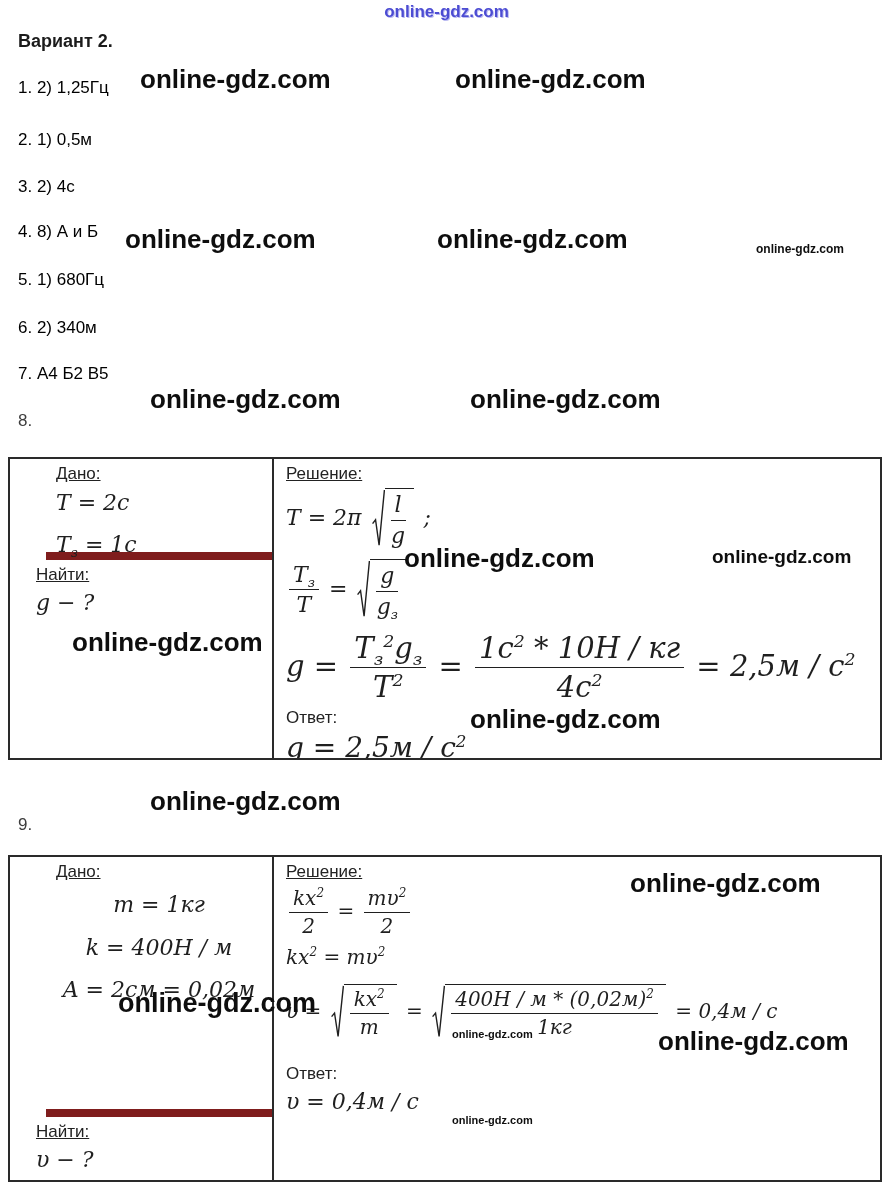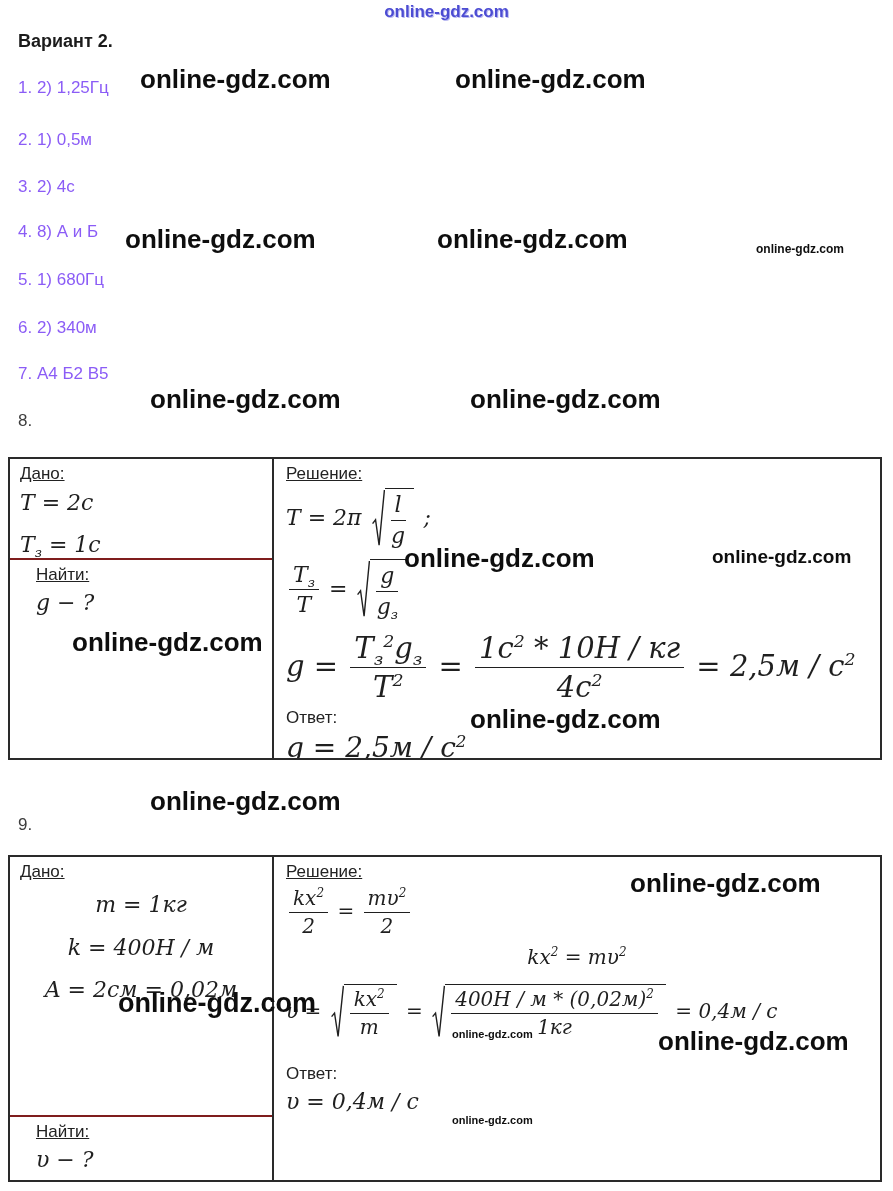--- a/index.html
+++ b/index.html
@@ -1,40 +1,40 @@
 <!DOCTYPE html>
 <html><head>
 <meta charset="utf-8">
 <style>
   html,body{margin:0;padding:0;background:#fff;}
   .page{position:relative;width:893px;height:1191px;background:#ffffff;overflow:hidden;
         font-family:"Liberation Sans",sans-serif;color:#3a3a3a;}
   .variant{position:absolute;left:18px;top:31px;margin:0;font-size:18px;font-weight:bold;color:#1b1b1b;}
-  .ans{position:absolute;left:18px;font-size:17px;color:#8b5cf6;white-space:nowrap;}
+  .ans{position:absolute;left:18px;font-size:17px;color:#000000;white-space:nowrap;}
   .pnum{position:absolute;left:18px;font-size:17px;color:#3d3d3d;}
 
   
   .wm{position:absolute;font-weight:bold;color:#0e0e0e;white-space:nowrap;z-index:6;letter-spacing:0;}
   .wm-lg{font-size:26px;}
   .wm-xl{font-size:27px;}
   .wm-md{font-size:19px;}
   .wm-sm{font-size:11px;}
   .wm-xs{font-size:12px;}
   .wm-top{left:50%;top:2px;transform:translateX(-50%);font-size:17px;color:#2d2dcb;
           opacity:.85;text-shadow:1px 1px 0 rgba(110,110,225,.55);}
 
   
   .tbl{position:absolute;left:8px;width:874px;border:2px solid #2a2a2a;background:#fff;
        display:flex;box-sizing:border-box;overflow:hidden;}
   #t8{top:457px;height:303px;}
   #t9{top:855px;height:327px;}
   .col-left{flex:0 0 264px;border-right:2px solid #2a2a2a;display:flex;flex-direction:column;box-sizing:border-box;}
   .col-right{flex:1;padding:3px 12px;box-sizing:border-box;}
   .cell{padding:3px 10px;box-sizing:border-box;}
-  .cell-top{border-bottom:2px solid #7f1d1d;}
+  .cell-top{border-bottom:8px solid #7f1d1d;margin-left:36px;}
   #t8 .cell-top{height:101px;}
   #t9 .cell-top{height:268px;}
   .cell-bottom{flex:1;margin-left:16px;}
 
   .lbl{font-size:17px;color:#222;text-decoration:underline;margin:2px 0 4px;}
   .lbl-ans{font-size:17px;color:#222;margin:2px 0 0;}
 
   
   .math{font-family:"DejaVu Serif",serif;font-style:italic;font-size:22px;color:#1f1f1f;line-height:1.25;}
   .math sup,.math sub{font-size:60%;line-height:0;}
@@ -49,21 +49,21 @@
   .g8a{margin:5px 0 14px;}
   .g8b{margin:14px 0;}
   .find-math{margin:4px 0;}
   .f8-1{margin:4px 0 10px;}
   .f8-2{margin:10px 0;}
   .f8-3{margin:10px 0 2px;font-size:29px;}
   .f8-ans{font-size:28px;margin:2px 0;}
 
   .g9{margin:9px 0 15px;text-align:center;}
   .f9-1{margin:2px 0 6px;font-size:20px;}
-  .f9-2{margin:6px 0;font-size:20px;text-align:center;}
+  .f9-2{margin:6px 0;font-size:20px;}
   .f9-3{margin:14px 0 10px;font-size:20px;}
   .lbl-ans9{margin-top:24px;}
   .f9-ans{font-size:22px;margin:4px 0;}
 </style>
 </head>
 <body>
 
 <div class="page">
 
   <span class="wm wm-top">online-gdz.com</span>

